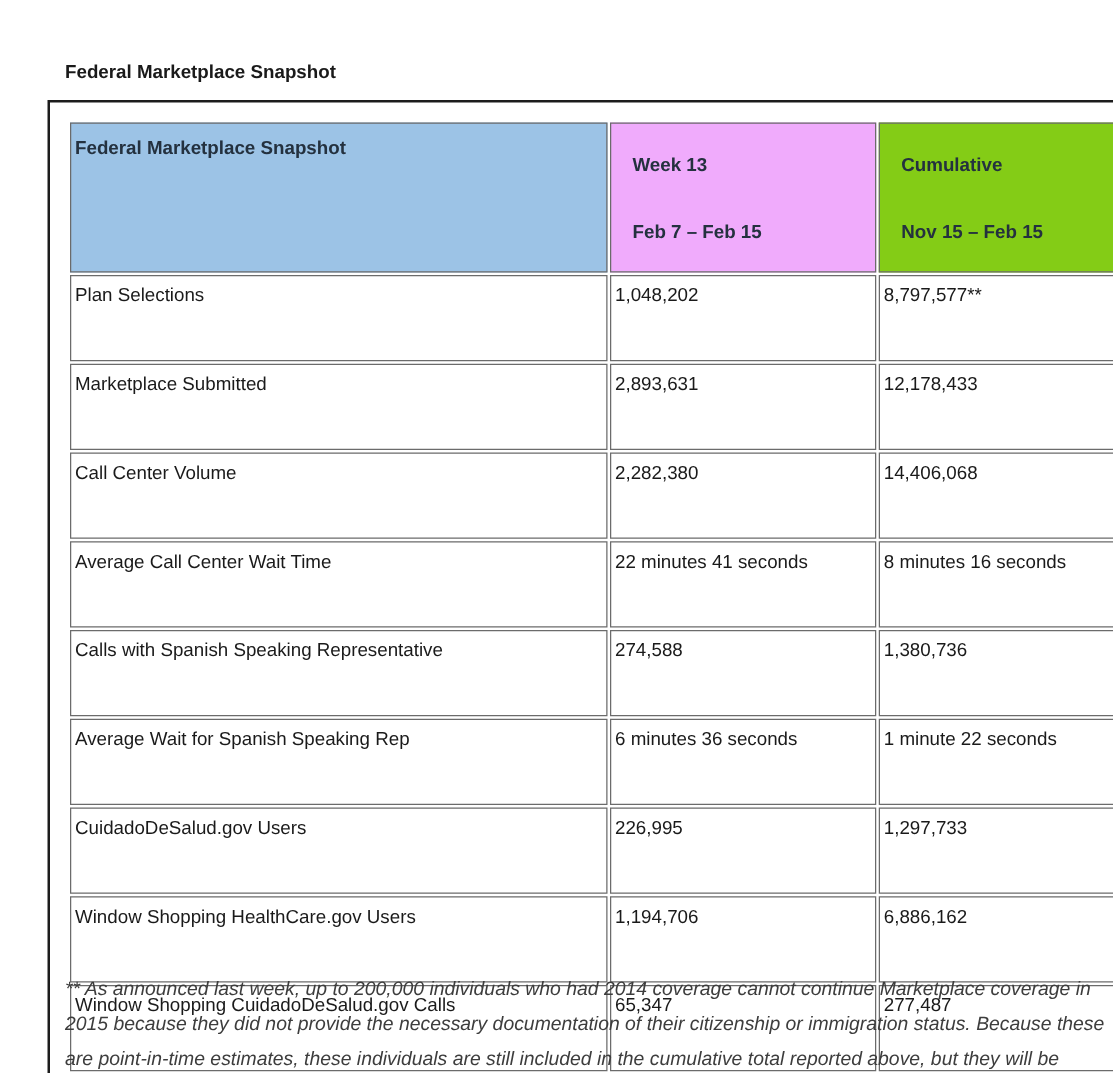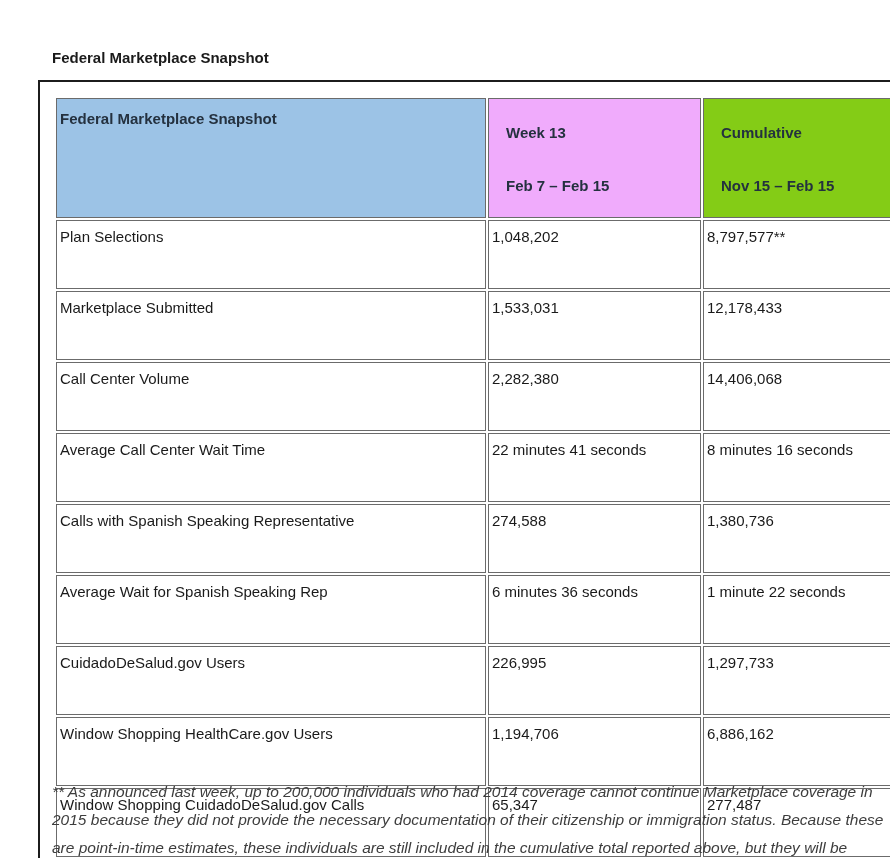--- a/index.html
+++ b/index.html
@@ -96,21 +96,21 @@
       </tr>
     </thead>
     <tbody>
       <tr>
         <td>Plan Selections</td>
         <td>1,048,202</td>
         <td>8,797,577**</td>
       </tr>
       <tr>
         <td>Marketplace Submitted</td>
-        <td>1,533,031</td>
+        <td>2,893,631</td>
         <td>12,178,433</td>
       </tr>
       <tr>
         <td>Call Center Volume</td>
         <td>2,282,380</td>
         <td>14,406,068</td>
       </tr>
       <tr>
         <td>Average Call Center Wait Time</td>
         <td>22 minutes 41 seconds</td>

